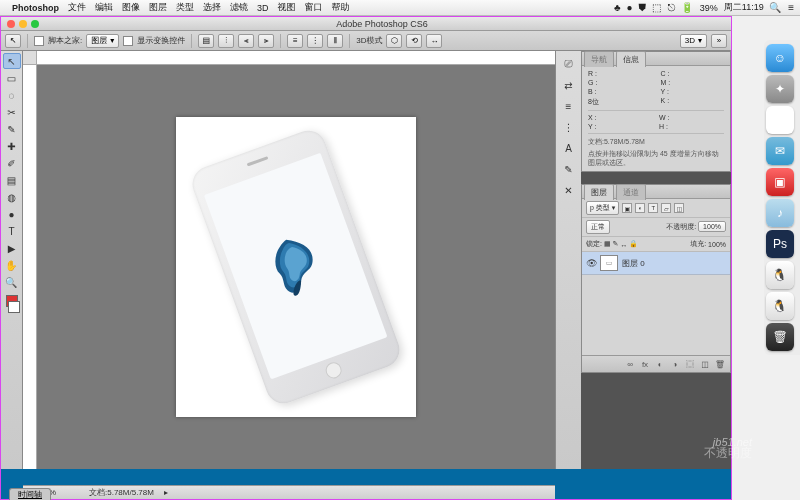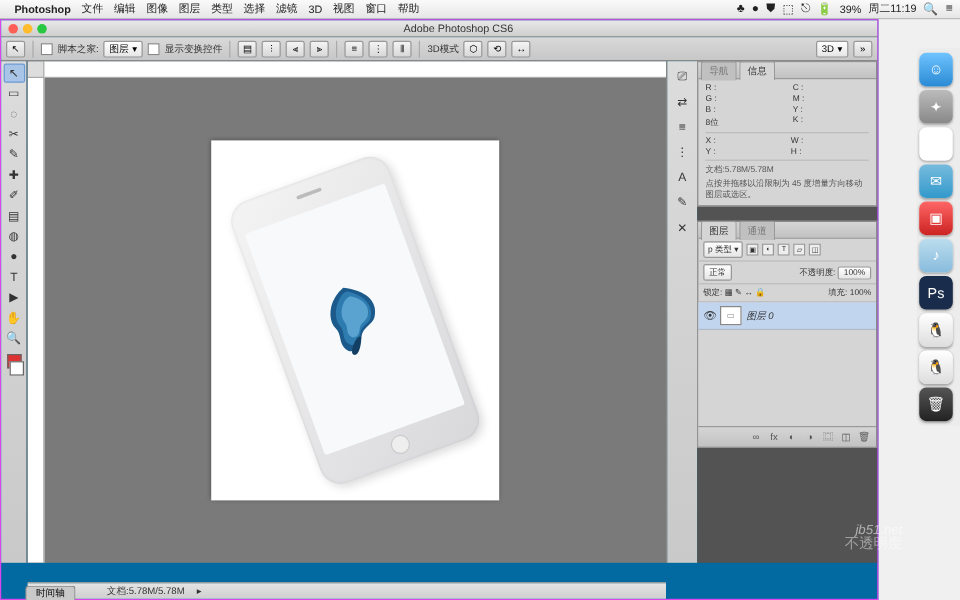--- a/index.html
+++ b/index.html
@@ -74,29 +74,29 @@
 .layers-body { padding:0; }
 .layers-row1 { display:flex; align-items:center; padding:2px 4px; gap:3px; border-bottom:1px solid #bbb; }
 .layers-row1 .sel { flex:0 0 auto; font-size:7px; padding:1px 3px; border:1px solid #999; background:linear-gradient(#fff,#e5e5e5); border-radius:2px; }
 .layers-row1 .mini { width:10px;height:10px;border:1px solid #999;background:#eee;font-size:6px;display:flex;align-items:center;justify-content:center; }
 .layers-row2 { display:flex; align-items:center; justify-content:space-between; padding:2px 4px; border-bottom:1px solid #bbb; font-size:7px; }
 .layers-row2 .sel { font-size:7px; padding:1px 4px; border:1px solid #999; background:linear-gradient(#fff,#e5e5e5); border-radius:2px; }
 .layers-row3 { display:flex; align-items:center; justify-content:flex-end; padding:2px 4px; border-bottom:1px solid #bbb; font-size:7px; gap:2px; }
 .layer-item { display:flex; align-items:center; padding:3px 4px; background:#c2d5ef; border-bottom:1px solid #aeb9c9; gap:4px; }
 .layer-eye { width:10px; font-size:9px; }
 .layer-thumb { width:18px; height:16px; background:#fff; border:1px solid #888; display:flex; align-items:center; justify-content:center; font-size:7px; color:#888; }
-.layer-name { font-size:8px;font-style:italic; }
+.layer-name { font-size:8px; }
 .layers-empty { height:80px; background:#d5d5d5; }
 .layers-foot { display:flex; justify-content:flex-end; gap:3px; padding:2px 4px; border-top:1px solid #999; background:linear-gradient(#d5d5d5,#c2c2c2); }
 .layers-foot .fic { width:12px;height:12px;font-size:8px;display:flex;align-items:center;justify-content:center;color:#555; }
 
 
 .status { position:absolute; left:22px; bottom:0; right:176px; height:14px; background:linear-gradient(#e4e4e4,#cfcfcf); border-top:1px solid #999; display:flex; align-items:center; font-size:8px; color:#333; padding:0 6px; gap:10px; }
 .status .zoom { width:50px; }
-.tl-tab { position:absolute; left:20px; bottom:0; height:12px; background:#c9c9c9; border:1px solid #888; border-bottom:none; padding:0 8px; font-size:8px; display:flex; align-items:center; border-radius:3px 3px 0 0; }
+.tl-tab { position:absolute; left:8px; bottom:0; height:12px; background:#c9c9c9; border:1px solid #888; border-bottom:none; padding:0 8px; font-size:8px; display:flex; align-items:center; border-radius:3px 3px 0 0;text-decoration:underline; }
 
 
 .dock { position:absolute; right:0; top:40px; width:36px; display:flex; flex-direction:column; gap:3px; padding:4px 2px; background:rgba(230,230,230,0.4); border-radius:6px 0 0 6px; }
 .dock .app { width:28px; height:28px; border-radius:6px; display:flex; align-items:center; justify-content:center; font-size:12px; color:#fff; box-shadow:0 1px 2px rgba(0,0,0,0.3); }
 .app1{background:linear-gradient(#6fc3ff,#2a8ad4)} .app2{background:linear-gradient(#bbb,#888)} .app3{background:#fff;color:#d33} .app4{background:linear-gradient(#7bd,#39c)} .app5{background:linear-gradient(#f66,#c22)} .app6{background:linear-gradient(#bde,#8bd)} .app7{background:#1a2c4b} .app8{background:linear-gradient(#fff,#ddd);color:#333} .app9{background:linear-gradient(#fff,#ddd);color:#333} .app10{background:linear-gradient(#555,#222)}
 
 .watermark { position:absolute; right:48px; bottom:52px; font-size:11px; color:rgba(255,255,255,0.55); font-style:italic; pointer-events:none; }
 .wm2 { position:absolute; right:48px; bottom:38px; font-size:12px; color:rgba(255,255,255,0.45); pointer-events:none; }
 </style>
 </head>

